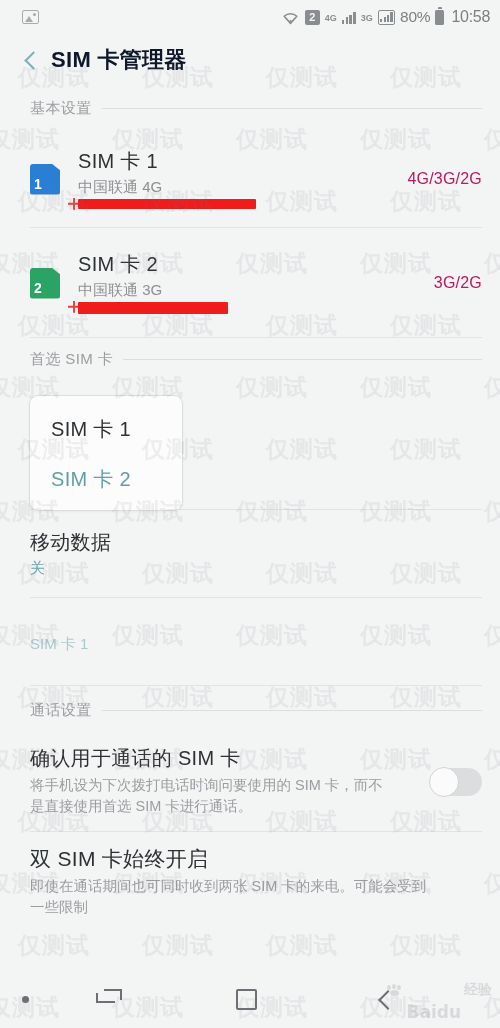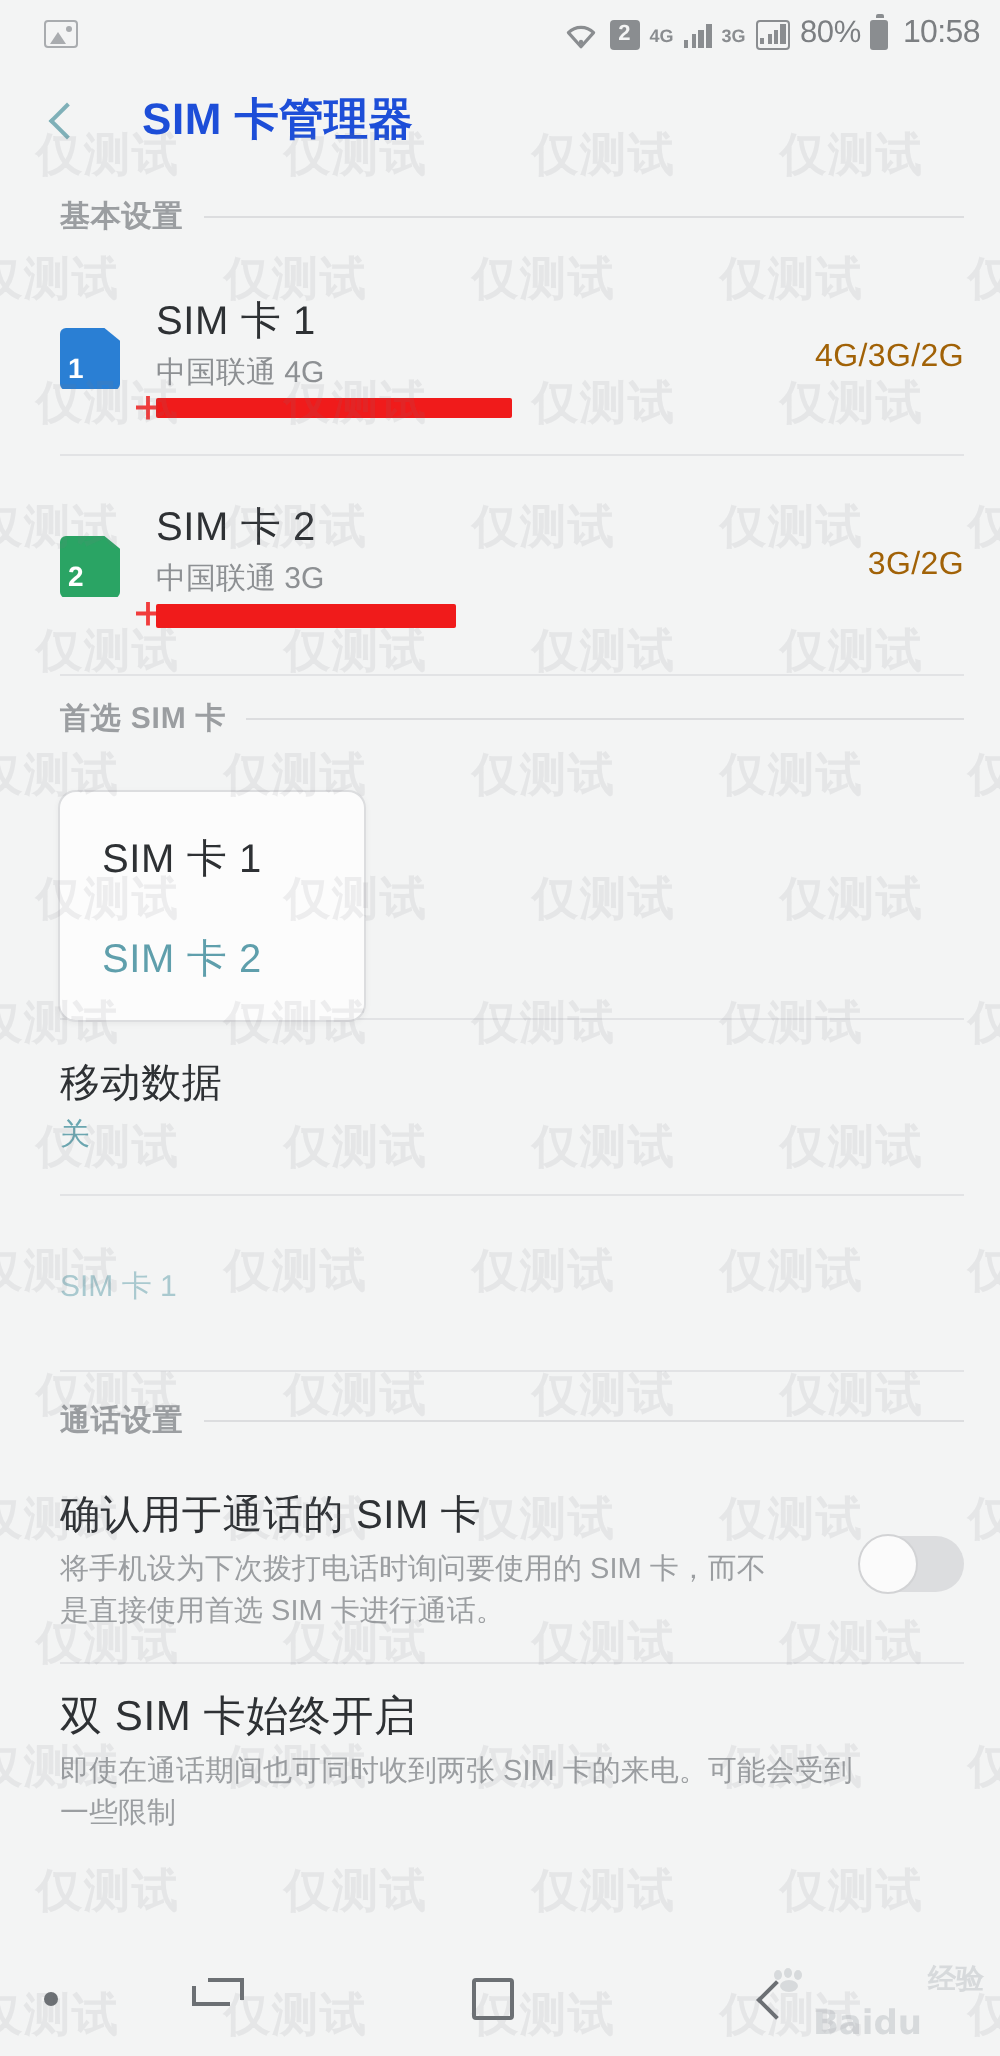--- a/index.html
+++ b/index.html
@@ -127,40 +127,39 @@
     content:""; position:absolute;
     left: 7px; top: 5px;
     width: 11px; height: 11px;
     border-left: 2.4px solid #7fb0b8;
     border-bottom: 2.4px solid #7fb0b8;
     transform: rotate(45deg);
   }
   #appbar .title {
     font-size: 22px;
     font-weight: 700;
-    color: #1d4ed8;
-    margin-left: 29px;
+    color: #0f172a;
+    margin-left: 9px;
     letter-spacing: 0.3px;
   }
 
   
   #content { position: relative; z-index: 5; }
 
   .sec-head {
     display: flex; align-items: center;
     padding: 0 18px 0 30px;
     height: 44px;
     gap: 10px;
   }
   .sec-head .label {
     font-size: 15px;
     color: #9b9ea1;
     white-space: nowrap;
     letter-spacing: 0.4px;
-    font-weight: bold;
   }
   .sec-head .rule {
     flex: 1; height: 1px;
     background: #dcdddf;
   }
 
   .row {
     position: relative;
     display: flex;
     align-items: center;
@@ -207,21 +206,21 @@
   .row .t-desc {
     font-size: 14.5px;
     color: #9b9ea1;
     margin-top: 4px;
     line-height: 1.45;
     max-width: 360px;
   }
   .row .right-val {
     flex: none;
     font-size: 16px;
-    color: #a16207;
+    color: #be185d;
     margin-left: 14px;
     letter-spacing: 0.2px;
   }
 
   .redact {
     margin-top: 2px;
     height: 10px;
     width: 178px;
     background: #f01b1b;
     border-radius: 1px;

